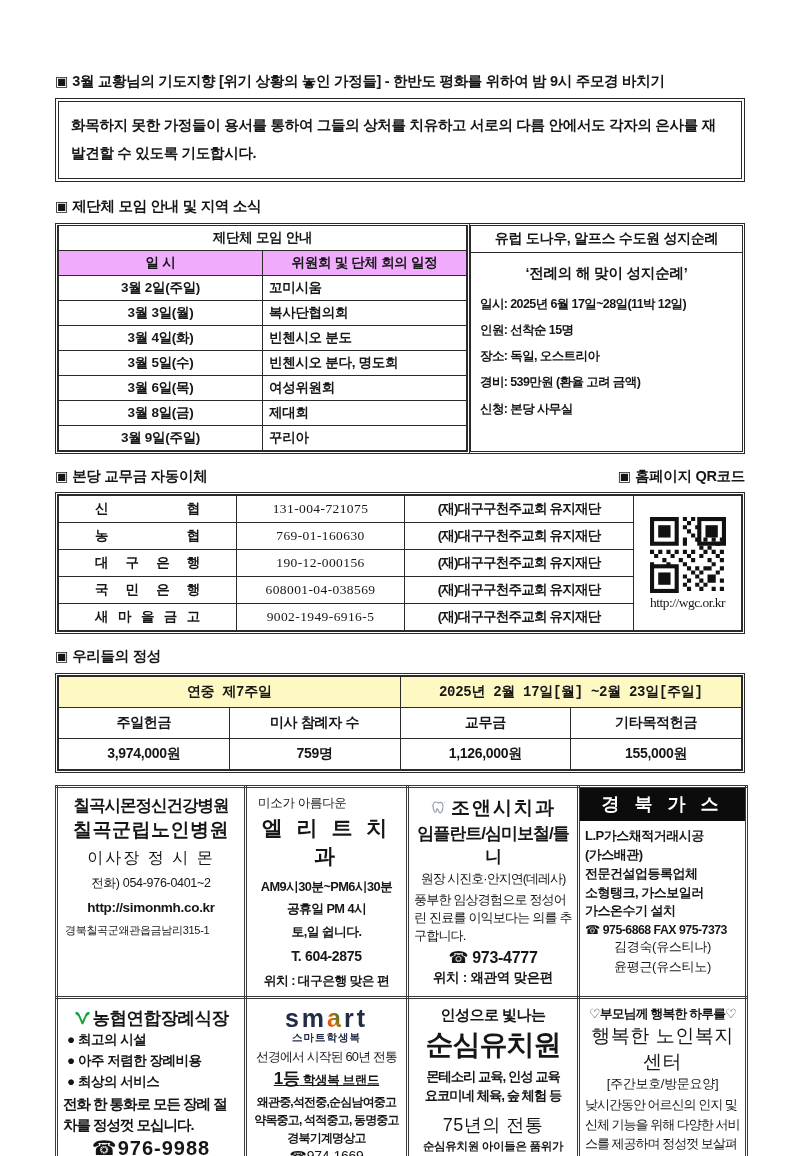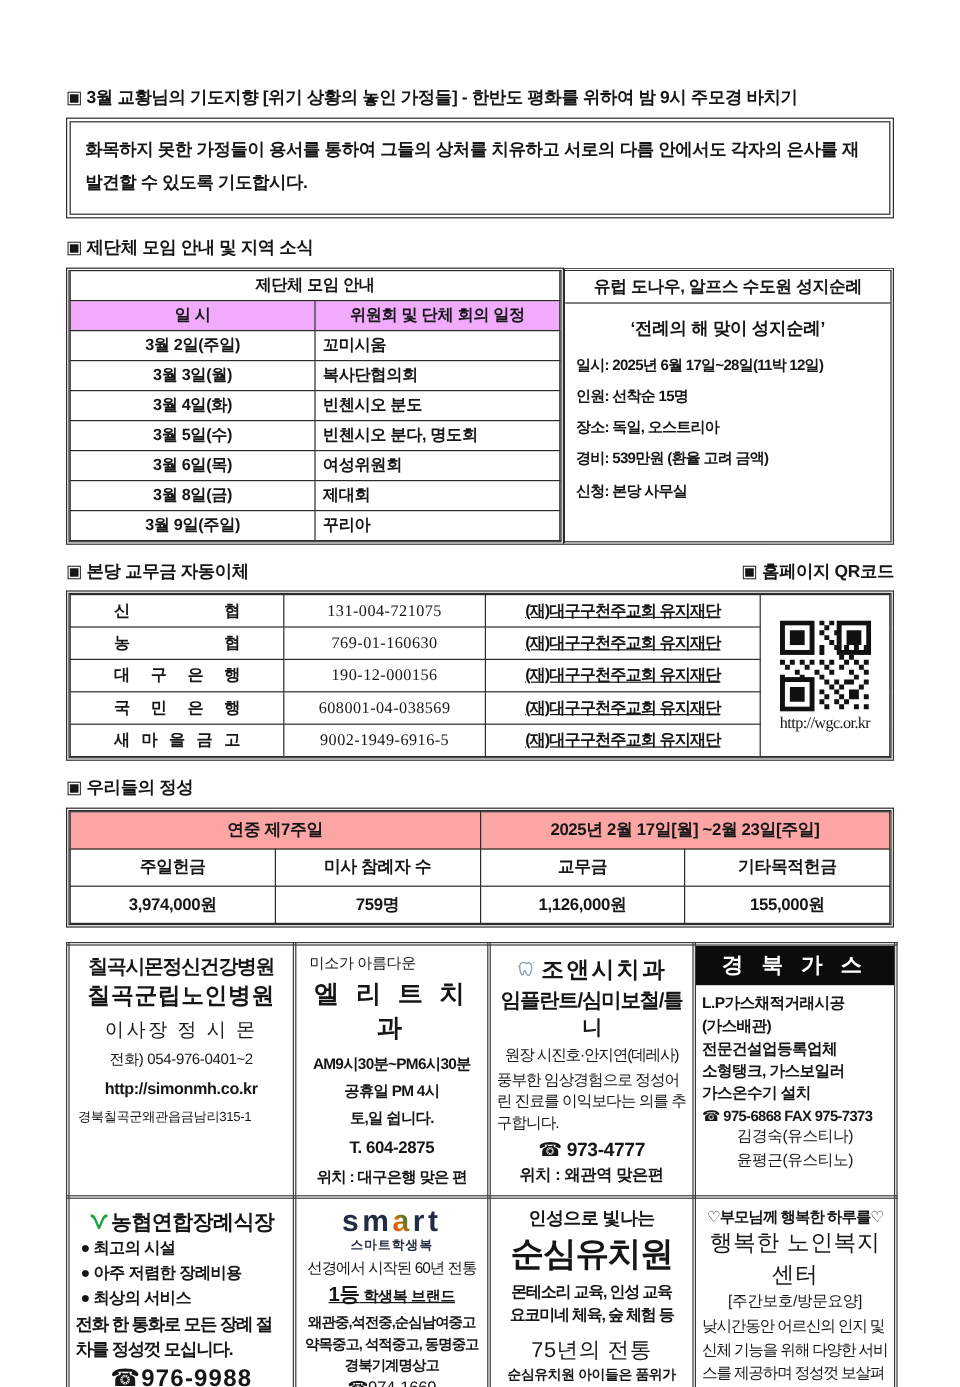--- a/index.html
+++ b/index.html
@@ -31,29 +31,29 @@
   .pilg-sub { text-align:center; font-size:14.5px; margin:3px 0 8px; letter-spacing:-0.2px; }
   .pilg-line { line-height:2.1; white-space:nowrap; }
 
   
   .titles-row { display:flex; justify-content:space-between; margin-bottom:6px; }
   .bank-wrap { border:3px double #2b2b2b; margin-bottom:13px; }
   .bank-table td { border:1px solid #2b2b2b; height:27px; font-size:13.5px; text-align:center; }
   .bank-name { width:178px; }
   .bank-name > div { width:105px; margin:0 auto; text-align:justify; text-align-last:justify; -moz-text-align-last:justify; }
   .bank-num { width:168px; font-family:"Liberation Serif","DejaVu Serif",serif; font-weight:normal; font-size:15px; letter-spacing:0.4px; }
-  .bank-holder { letter-spacing:-0.8px;text-decoration:underline; }
+  .bank-holder { letter-spacing:-0.8px; }
   .qr-cell { width:108px; padding:4px 2px; }
   .qr-cell svg { display:block; margin:2px auto 2px; }
   .qr-url { font-family:"Liberation Serif","DejaVu Serif",serif; font-weight:normal; font-size:13.5px; letter-spacing:-0.5px; }
 
   
   .off-wrap { border:3px double #2b2b2b; margin-bottom:12px; }
   .off-table td { border:1px solid #2b2b2b; height:31px; text-align:center; font-size:14px; }
-  .off-table .hdr { background:#fca5a5; }
+  .off-table .hdr { background:#fef9c3;font-family:Liberation Mono, monospace; }
 
   
   .ads-table td { border:3px double #3a3a3a; vertical-align:top; text-align:center; padding:7px 5px 4px; overflow:hidden; }
   .ads-table .r1 td { height:164px; }
   .ads-table .r2 td { height:189px; }
   .c1{width:189px}.c2{width:162px}.c3{width:171px}.c4{width:168px}
 
   .ad1-n1 { font-size:16.5px; letter-spacing:-1px; }
   .ad1-n2 { font-size:19px; letter-spacing:0.5px; }
   .ad1-n3 { font-size:16px; letter-spacing:2px; margin-top:5px; font-weight:normal; }

